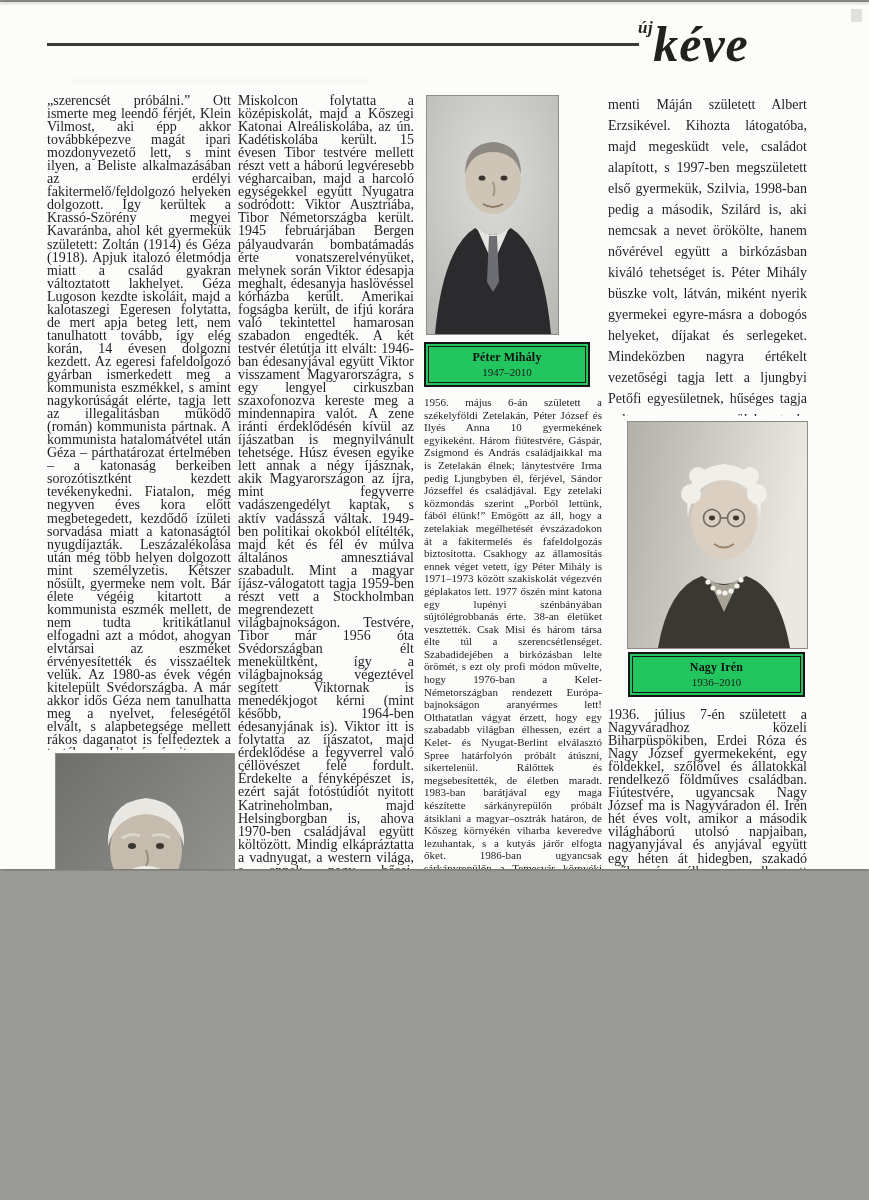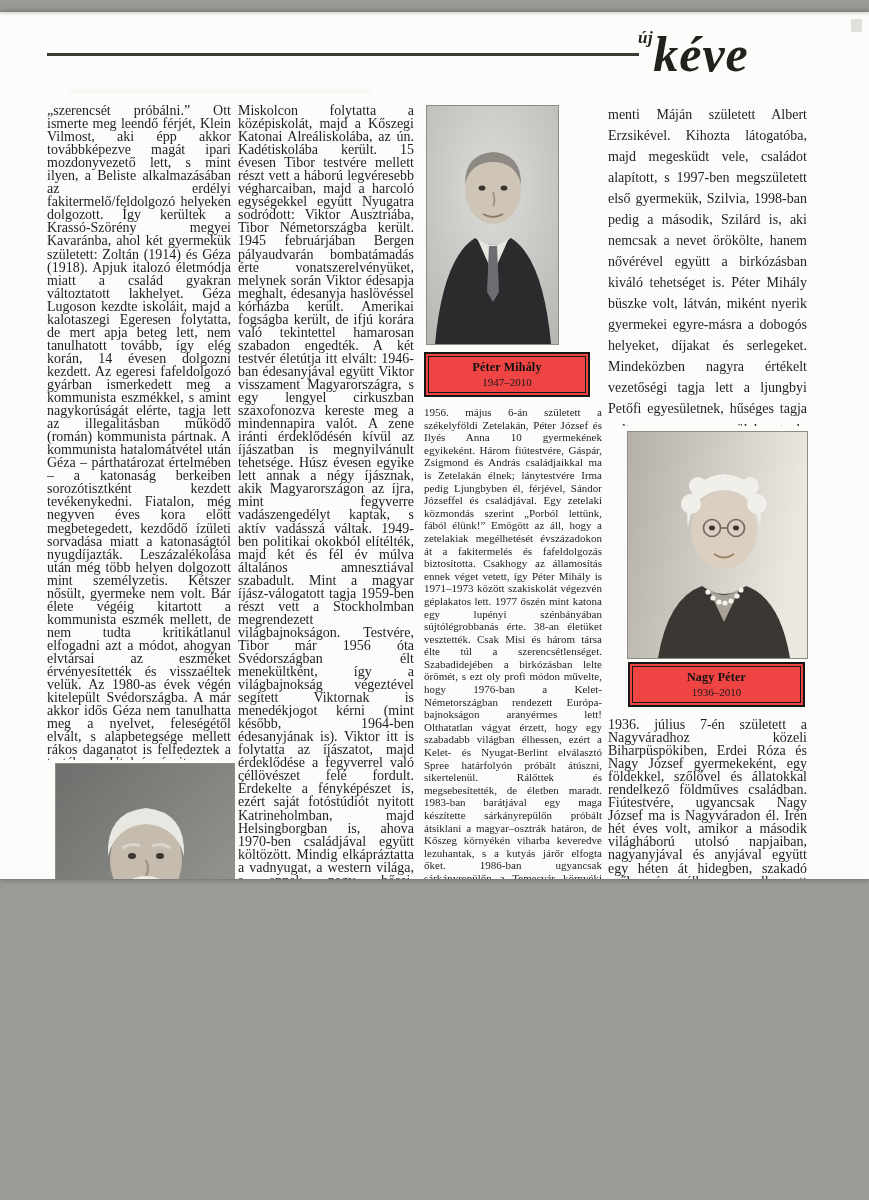--- a/index.html
+++ b/index.html
@@ -1,17 +1,17 @@
 <!DOCTYPE html>
 <html lang="hu"><head>
 <meta charset="utf-8">
 <style>
   html,body{margin:0;padding:0;}
   body{background:#9a9a97;font-family:"Liberation Serif",serif;}
-  .page{position:relative;width:869px;height:867px;margin:12px auto;background:#fcfcfa;overflow:hidden;box-shadow:0 0 6px rgba(0,0,0,.4);}
+  .page{position:relative;width:869px;height:867px;margin:2px auto;background:#fcfcfa;overflow:hidden;box-shadow:0 0 6px rgba(0,0,0,.4);}
   .scan-top-band{position:absolute;left:0;top:0;width:869px;height:4px;background:linear-gradient(180deg,#dddcd6,rgba(255,255,255,0));}
   .corner-mark{position:absolute;left:851px;top:7px;width:11px;height:13px;background:#c9c9c2;opacity:.55;}
 
   
   .masthead-rule{position:absolute;left:47px;top:41px;width:592px;height:2.5px;background:#3b3b34;}
   .masthead{position:absolute;left:638px;top:10px;width:180px;height:64px;white-space:nowrap;color:#20231b;}
   .masthead .uj{font-style:italic;font-weight:bold;font-size:17px;vertical-align:28px;letter-spacing:.5px;}
   .masthead .keve{font-style:italic;font-weight:bold;font-size:50px;letter-spacing:1px;line-height:64px;}
 
   
@@ -25,21 +25,21 @@
   .c4b{left:608px;top:706px;width:199px;height:436px;}
 
   
   .photo{position:absolute;outline:1px solid #8d8d88;}
   .photo svg{display:block;}
   .ph-viktor{left:56px;top:752px;width:178px;height:206px;}
   .ph-peter{left:427px;top:94px;width:131px;height:238px;}
   .ph-iren{left:628px;top:420px;width:179px;height:226px;}
 
   
-  .caption{position:absolute;border:2.5px solid #161616;background:#ef4444;padding:2px;}
+  .caption{position:absolute;border:2.5px solid #161616;background:#22c55e;padding:2px;}
   .caption .inner{border:1.3px solid #161616;text-align:center;padding:3px 2px 4px 2px;}
   .caption .nm{font-weight:bold;font-size:12px;color:#101010;letter-spacing:.2px;}
   .caption .yr{font-size:11px;color:#181818;margin-top:1px;}
   .cap-viktor{left:48px;top:964px;width:172px;}
   .cap-peter{left:424px;top:340px;width:158px;}
   .cap-iren{left:628px;top:650px;width:169px;}
 
   
   .footer-rule{position:absolute;left:47px;top:1146px;width:790px;height:3.5px;border-top:3px solid #090909;border-bottom:1.2px solid #2a2a2a;}
   .footer-issue{position:absolute;left:48px;top:1158px;font-style:italic;font-size:10px;color:#22221f;}
@@ -155,21 +155,21 @@
         <circle cx="97" cy="171" r="2.6"></circle>
           <circle cx="103" cy="169" r="2.6"></circle>
           <circle cx="109" cy="164" r="2.6"></circle>
         <circle cx="113" cy="158" r="2.6"></circle>
       </g>
     </svg>
   </div>
 
   <div class="caption cap-iren">
     <div class="inner">
-      <div class="nm">Nagy Péter</div>
+      <div class="nm">Nagy Irén</div>
       <div class="yr">1936–2010</div>
     </div>
   </div>
 
   <div class="coltext c4b">1936. július 7-én született a Nagyváradhoz közeli Biharpüspökiben, Erdei Róza és Nagy József gyermekeként, egy földekkel, szőlővel és állatokkal rendelkező földműves családban. Fiútestvére, ugyancsak Nagy József ma is Nagyváradon él. Irén hét éves volt, amikor a második világháború utolsó napjaiban, nagyanyjával és anyjával együtt egy héten át hidegben, szakadó esőben és szélben, egy elhagyott területen bujkáltak a garázdálkodó oroszok elől, akik a lányokat és asszonyokat válogatás nélkül erőszakolták. A vékony, sovány kislány átfázott, reumát kapott, mely később ráment a szívére is, és ez egy életen át elkísérte. Sokszor fájtak ízületei, de az orvos azzal nyugtatta, hogy sebaj, csak növésben vannak végtagjai. 1954-ben érettségizett, akkor már ismerte leendő férjét. 1955-ben megesküdtek, és ebből a házasságból született 1957-ben – egyedüli gyermekként – lányuk, Apollónia. 1961-ben sikeres szívbillentyű- és koszorúér műtéten esett át Marosvásárhelyen, ennek ellenére beteges maradt. Sokszor volt a nagyváradi kórházban, vagy gyengélkedett otthon, betegen. Irén Püspökiben együtt lakott szüleivel, de 1974-ben meghalt édesapja, majd 1976-ban édesanyja</div>
 
   <div class="ghost ghost-a"></div>
   <div class="ghost ghost-b"></div>
   <div class="ghost ghost-c"></div>
 

